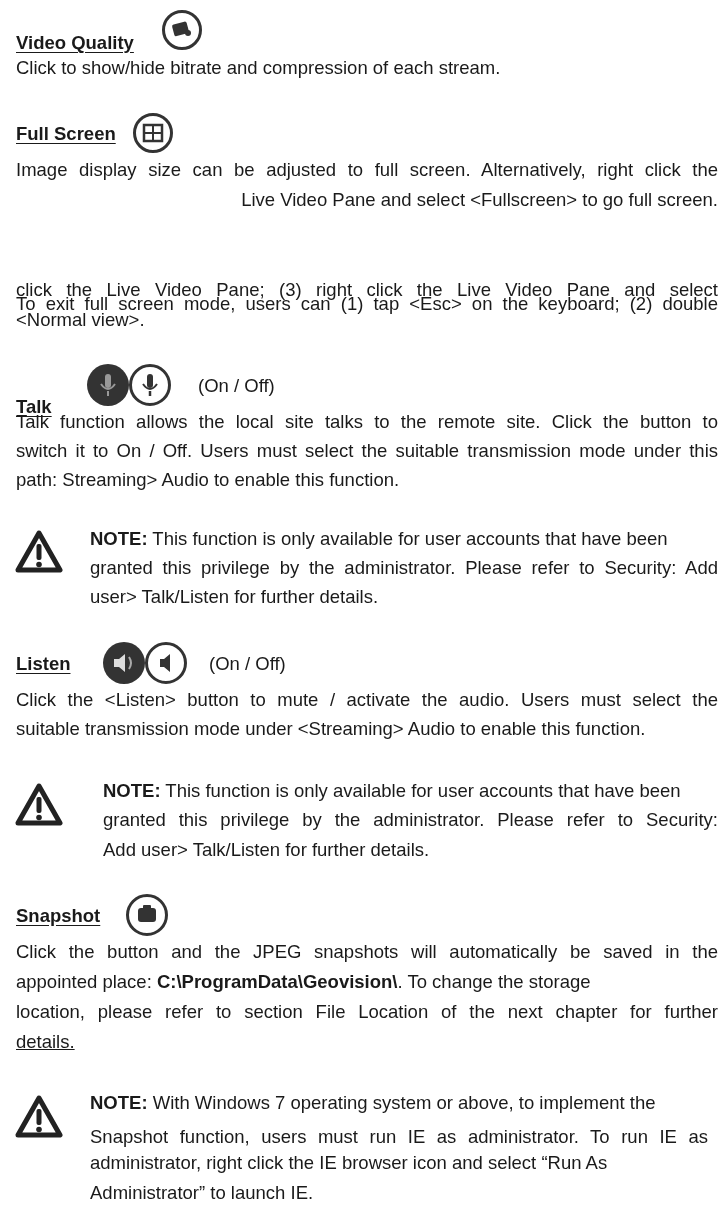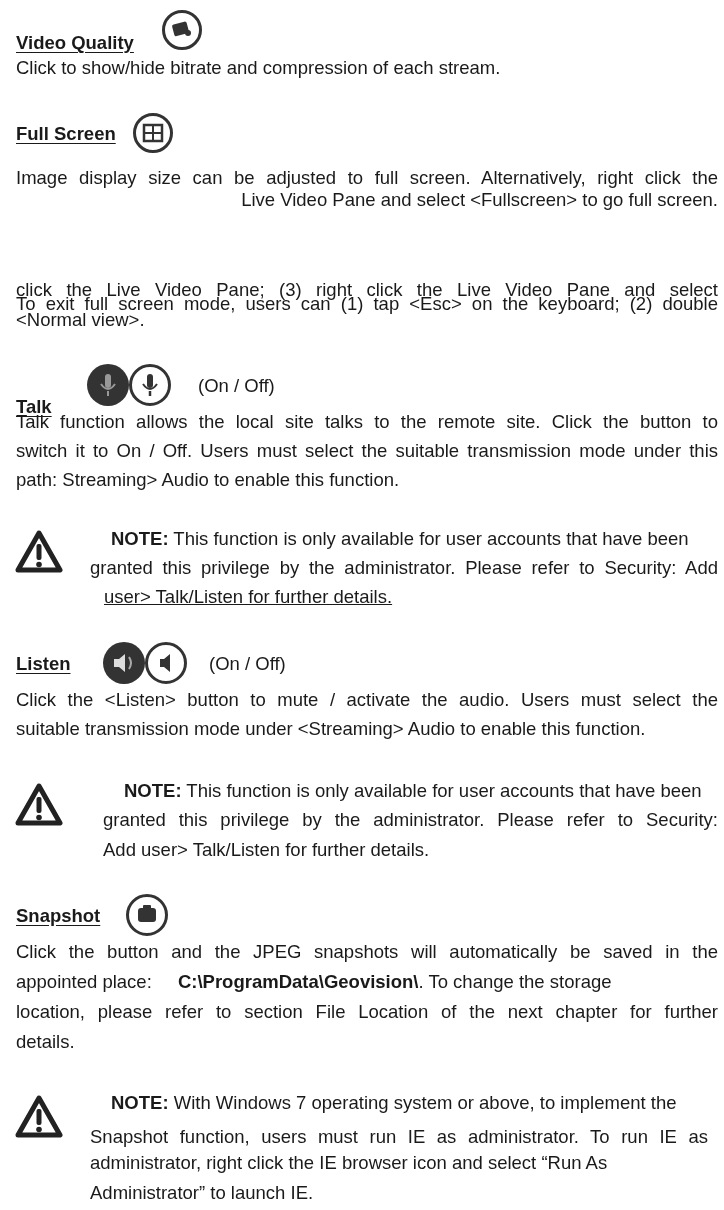--- a/index.html
+++ b/index.html
@@ -5,21 +5,21 @@
   html, body { margin:0; padding:0; background:#ffffff; }
   body { width:724px; height:1210px; position:relative; overflow:hidden;
          font-family:"Liberation Sans", sans-serif; color:#1a1a1a; font-size:18.5px; }
   .abs { position:absolute; }
   .heading { font-weight:bold; text-decoration:underline; font-size:18.5px; text-underline-offset:3px; }
   .line { position:absolute; left:16px; width:702px; white-space:nowrap; }
   .just { text-align:justify; text-align-last:justify; white-space:normal; }
   .icon-circle { position:absolute; border-radius:50%; border:3px solid #333; background:#fff; box-sizing:border-box; }
   .icon-filled { position:absolute; border-radius:50%; background:#333; box-sizing:border-box; }
   .warn { position:absolute; }
-  .bold { font-weight:bold;margin-left:21px; }
+  .bold { font-weight:bold; }
 </style>
 </head>
 <body>
 
 <div class="abs heading" style="left:16px;top:32px;">Video Quality</div>
 <div class="icon-circle" style="left:162px;top:10px;width:40px;height:40px;">
   <svg width="34" height="34" viewBox="0 0 34 34" style="position:absolute;left:0;top:0;">
     <rect x="8" y="10" width="15" height="12" rx="2" fill="#333" transform="rotate(-15 15 16)"></rect>
     <circle cx="23" cy="20" r="3" fill="#333"></circle>
   </svg>
@@ -27,21 +27,21 @@
 <div class="line" style="top:57px;">Click to show/hide bitrate and compression of each stream.</div>
 
 <div class="abs heading" style="left:16px;top:123px;">Full Screen</div>
 <div class="icon-circle" style="left:133px;top:113px;width:40px;height:40px;">
   <svg width="34" height="34" viewBox="0 0 34 34" style="position:absolute;left:0;top:0;">
     <rect x="8" y="9" width="18" height="16" fill="none" stroke="#333" stroke-width="2.5"></rect>
     <line x1="17" y1="9" x2="17" y2="25" stroke="#333" stroke-width="2"></line>
     <line x1="8" y1="17" x2="26" y2="17" stroke="#333" stroke-width="2"></line>
   </svg>
 </div>
-<div class="line just" style="top:167px;">Image display size can be adjusted to full screen. Alternatively, right click the</div>
+<div class="line just" style="top:159px;">Image display size can be adjusted to full screen. Alternatively, right click the</div>
 <div class="line" style="top:189px;text-align:right;">Live Video Pane and select &lt;Fullscreen&gt; to go full screen.</div>
 <div class="line just" style="top:249px;margin-top:44px;">To exit full screen mode, users can (1) tap &lt;Esc&gt; on the keyboard; (2) double</div>
 <div class="line just" style="top:279px;">click the Live Video Pane; (3) right click the Live Video Pane and select</div>
 <div class="line" style="top:309px;">&lt;Normal view&gt;.</div>
 
 <div class="abs heading" style="left:16px;top:396px;">Talk</div>
 <div class="icon-filled" style="left:87px;top:364px;width:42px;height:42px;">
   <svg width="42" height="42" viewBox="0 0 42 42" style="position:absolute;left:0;top:0;">
     <rect x="18" y="10" width="6" height="14" rx="3" fill="#999"></rect>
     <path d="M14 20 Q21 30 28 20" stroke="#999" stroke-width="2" fill="none"></path>
@@ -62,21 +62,21 @@
 
 <svg class="warn" style="left:14px;top:529px;" width="50" height="46" viewBox="0 0 50 46">
   <path d="M25 4 L46 41 L4 41 Z" fill="none" stroke="#222" stroke-width="5" stroke-linejoin="round"></path>
   <rect x="22.5" y="15" width="5" height="16" rx="2" fill="#222"></rect>
   <circle cx="25" cy="35.5" r="2.8" fill="#222"></circle>
 </svg>
 <div class="abs" style="left:90px;top:528px;width:628px;white-space:nowrap;">
   <span class="bold">NOTE:</span><span> This function is only available for user accounts that have been</span>
 </div>
 <div class="abs just" style="left:90px;top:557px;width:628px;">granted this privilege by the administrator. Please refer to Security: Add</div>
-<div class="abs" style="left:104px;top:586px;white-space:nowrap;text-decoration:underline;">user&gt; Talk/Listen for further details.</div>
+<div class="abs" style="left:90px;top:586px;white-space:nowrap;">user&gt; Talk/Listen for further details.</div>
 
 <div class="abs heading" style="left:16px;top:653px;">Listen</div>
 <div class="icon-filled" style="left:103px;top:642px;width:42px;height:42px;">
   <svg width="42" height="42" viewBox="0 0 42 42" style="position:absolute;left:0;top:0;">
     <path d="M11 17 L16 17 L22 12 L22 30 L16 25 L11 25 Z" fill="#ddd"></path>
     <path d="M26 15 Q30 21 26 27" stroke="#aaa" stroke-width="2" fill="none"></path>
   </svg>
 </div>
 <div class="icon-circle" style="left:145px;top:642px;width:42px;height:42px;">
   <svg width="36" height="36" viewBox="0 0 36 36" style="position:absolute;left:0;top:0;">
@@ -103,21 +103,21 @@
   <svg width="36" height="36" viewBox="0 0 36 36" style="position:absolute;left:0;top:0;">
     <rect x="9" y="11" width="18" height="14" rx="3" fill="#333"></rect>
     <rect x="14" y="8" width="8" height="4" rx="1" fill="#333"></rect>
   </svg>
 </div>
 <div class="line just" style="top:941px;font-family:'Liberation Sans Narrow','Liberation Sans',sans-serif;">Click the button and the JPEG snapshots will automatically be saved in the</div>
 <div class="line" style="top:971px;">
   <span>appointed place: </span><span class="bold">C:\ProgramData\Geovision\</span><span>. To change the  storage</span>
 </div>
 <div class="line just" style="top:1001px;">location, please refer to section File Location of the next chapter for  further</div>
-<div class="line" style="top:1031px;">details.</div>
+<div class="line" style="top:1031px;text-decoration:underline;">details.</div>
 
 <svg class="warn" style="left:14px;top:1094px;" width="50" height="46" viewBox="0 0 50 46">
   <path d="M25 4 L46 41 L4 41 Z" fill="none" stroke="#222" stroke-width="5" stroke-linejoin="round"></path>
   <rect x="22.5" y="15" width="5" height="16" rx="2" fill="#222"></rect>
   <circle cx="25" cy="35.5" r="2.8" fill="#222"></circle>
 </svg>
 <div class="abs" style="left:90px;top:1092px;width:618px;white-space:nowrap;">
   <span class="bold">NOTE:</span><span> With Windows 7 operating system or above, to implement the</span>
 </div>
 <div class="abs just" style="left:90px;top:1126px;width:618px;">Snapshot function, users must run IE as administrator. To run IE as</div>

